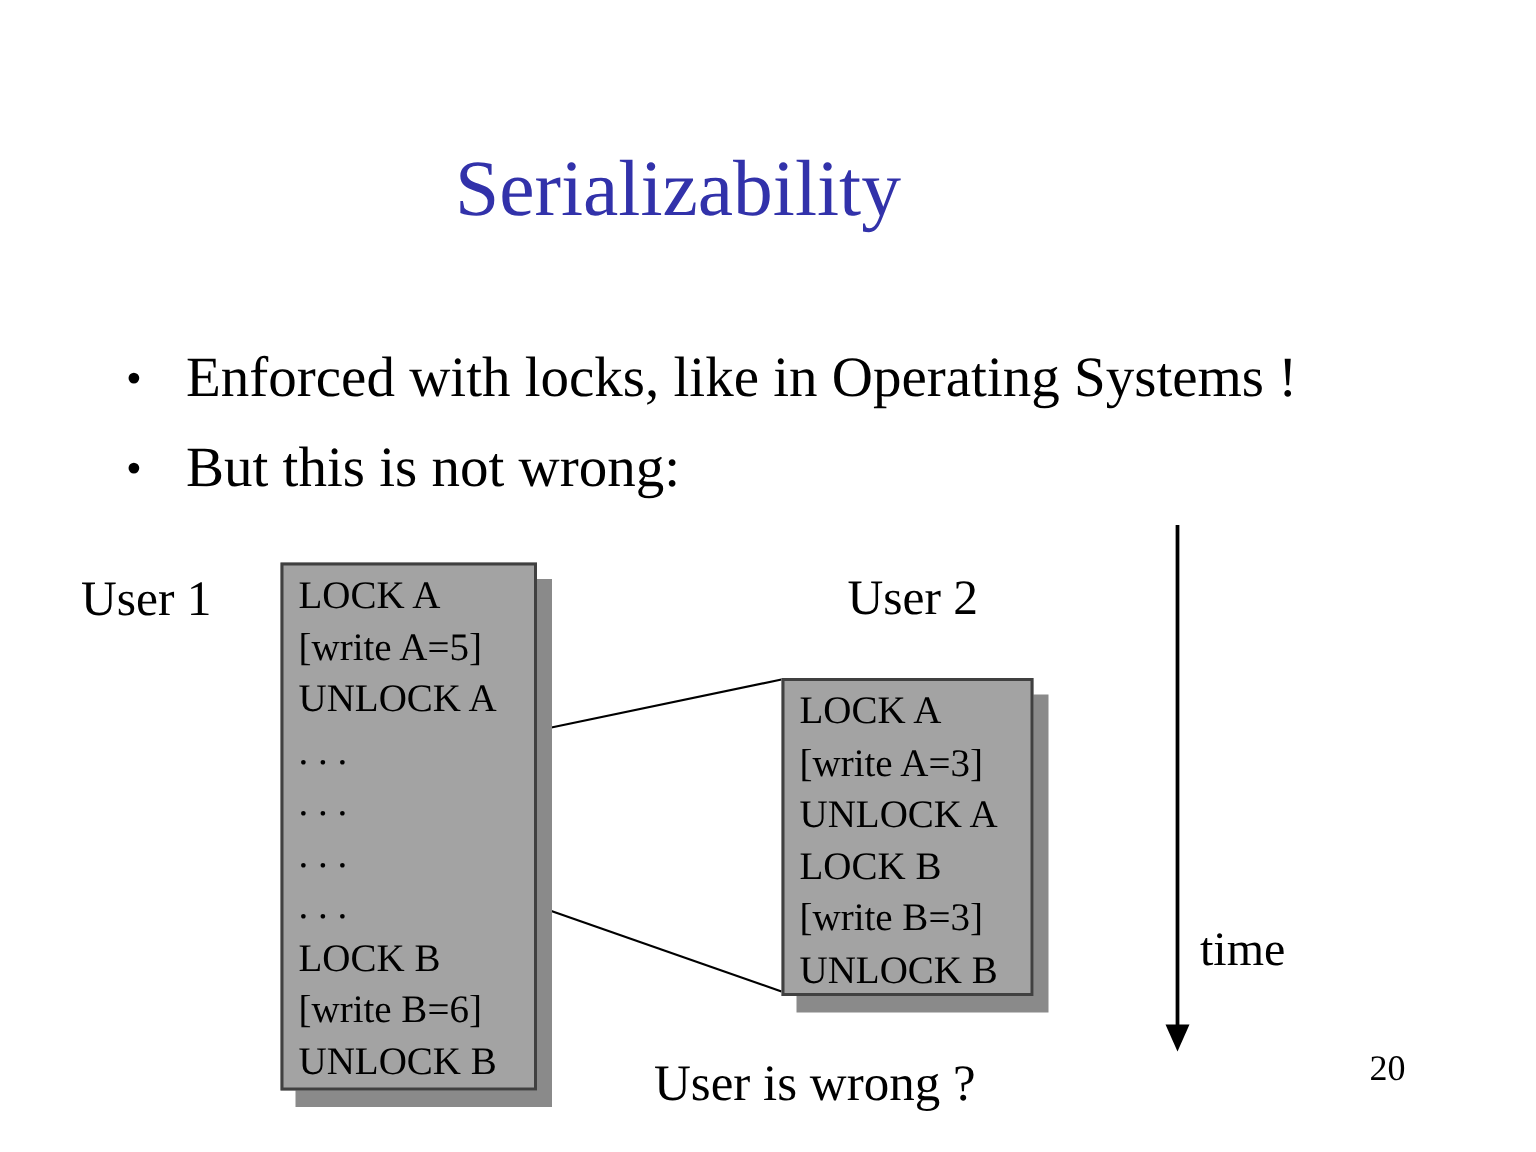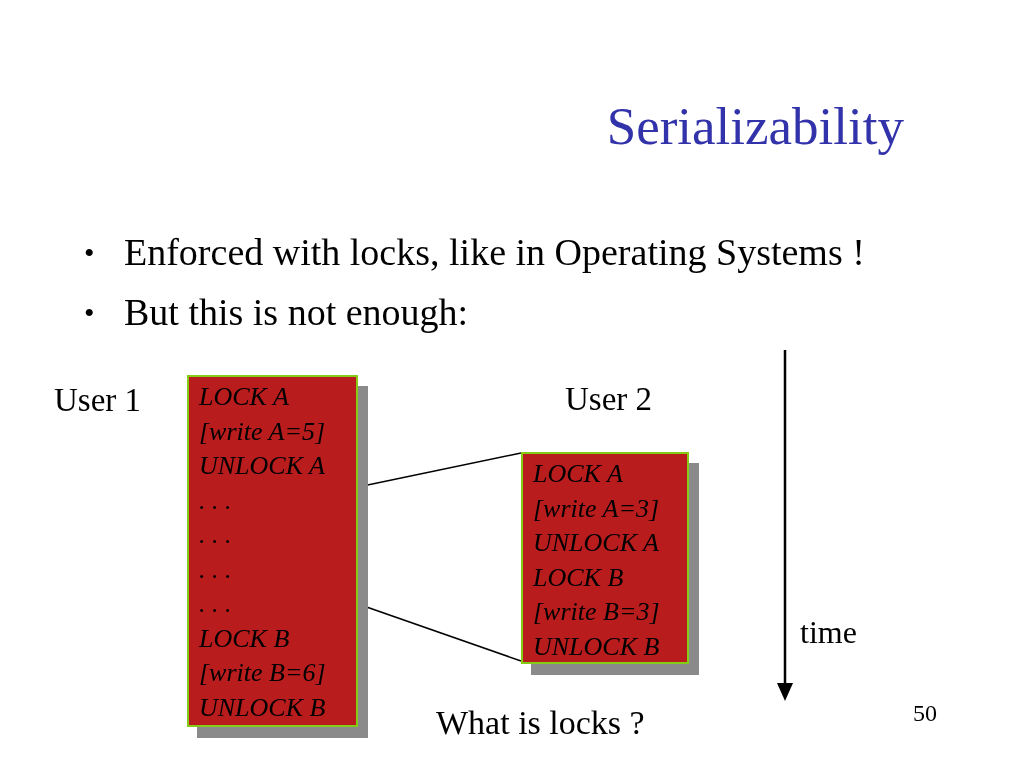--- a/index.html
+++ b/index.html
@@ -15,21 +15,21 @@
   .overlay {
     position: absolute; left: 0; top: 0;
     width: 1024px; height: 768px;
     z-index: 1;
   }
 
   .title {
     position: absolute;
     top: 96px; left: 0; width: 904px;
     margin: 0;
-    text-align: right;
+    text-align: center;
     font-size: 53px;
     font-weight: normal;
     color: #3232AA;
     z-index: 2;
   }
 
   .bullets {
     position: absolute;
     top: 230px; left: 84px; width: 880px;
     z-index: 2;
@@ -64,26 +64,25 @@
   .page-number {
     position: absolute;
     left: 913px; top: 700px;
     font-size: 24px;
     color: #000;
     z-index: 2;
   }
 
   .code-box {
     position: absolute;
-    background: #b91c1c;
-    border: 2px solid #84cc16;
+    background: #a3a3a3;
+    border: 2px solid #404040;
     box-shadow: 10px 11px 0 #8a8a8a;
     z-index: 2;
     box-sizing: border-box;
-    font-style: italic;
   }
   .left-box  { left: 187px; top: 375px; width: 171px; height: 352px; padding: 3px 0 0 10px; }
   .right-box { left: 521px; top: 452px; width: 168px; height: 212px; padding: 3px 0 0 10px; }
   .code-line {
     font-size: 26px;
     line-height: 34.5px;
     color: #000;
     white-space: nowrap;
   }
 </style>
@@ -101,21 +100,21 @@
 
   <h1 class="title">Serializability</h1>
 
   <div class="bullets">
     <div class="bullet-item">
       <span class="bullet-dot">•</span>
       <span>Enforced with locks, like in Operating Systems !</span>
     </div>
     <div class="bullet-item">
       <span class="bullet-dot">•</span>
-      <span>But this is not enough:</span>
+      <span>But this is not wrong:</span>
     </div>
   </div>
 
   <div class="label user1-label">User 1</div>
   <div class="label user2-label">User 2</div>
 
   <div class="code-box left-box">
     <div class="code-line">LOCK A</div>
     <div class="code-line">[write A=5]</div>
     <div class="code-line">UNLOCK A</div>
@@ -131,16 +130,16 @@
   <div class="code-box right-box">
     <div class="code-line">LOCK A</div>
     <div class="code-line">[write A=3]</div>
     <div class="code-line">UNLOCK A</div>
     <div class="code-line">LOCK B</div>
     <div class="code-line">[write B=3]</div>
     <div class="code-line">UNLOCK B</div>
   </div>
 
   <div class="label time-label">time</div>
-  <div class="label question-label">What is locks ?</div>
-  <div class="page-number">50</div>
+  <div class="label question-label">User is wrong ?</div>
+  <div class="page-number">20</div>
 
 </div>
 
 </body></html>

